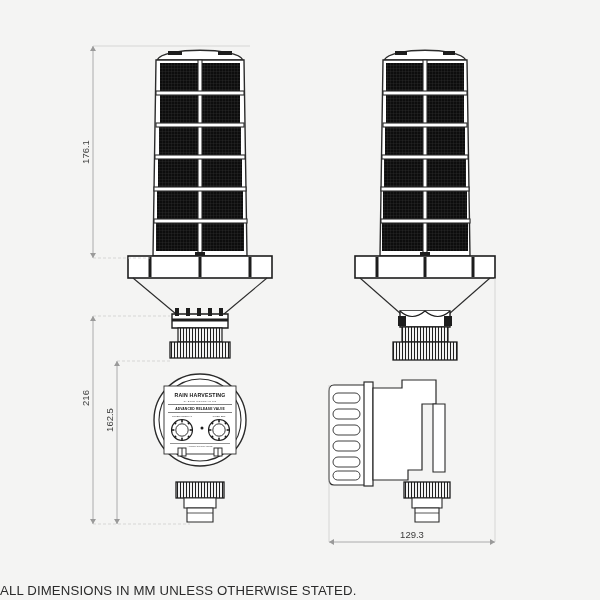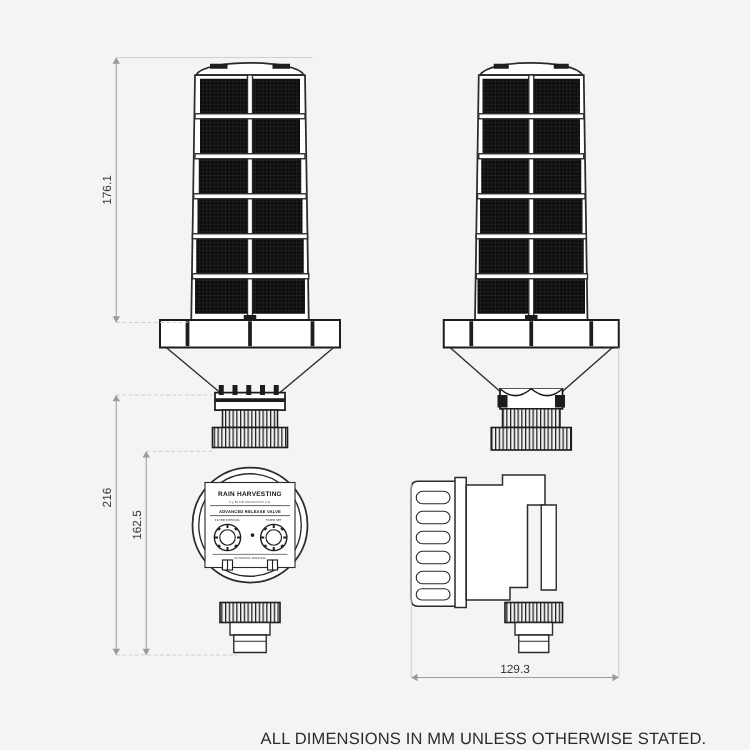--- a/index.html
+++ b/index.html
@@ -13,21 +13,21 @@
     position: relative;
     width: 565px; height: 600px;
     background: #f4f4f3;
     margin-top: 20px;
   }
   #drawing { position: absolute; left: 0; top: 0; }
   .caption {
     position: absolute;
     left: 0; right: 0;
     top: 563px;
-    text-align: right;
+    text-align: left;
     font-size: 13.2px;
     letter-spacing: 0.15px;
     color: #2b2b2b;
     font-family: "Liberation Sans", sans-serif;
   }
 </style>
 </head>
 <body>
 
 <div id="stage">

